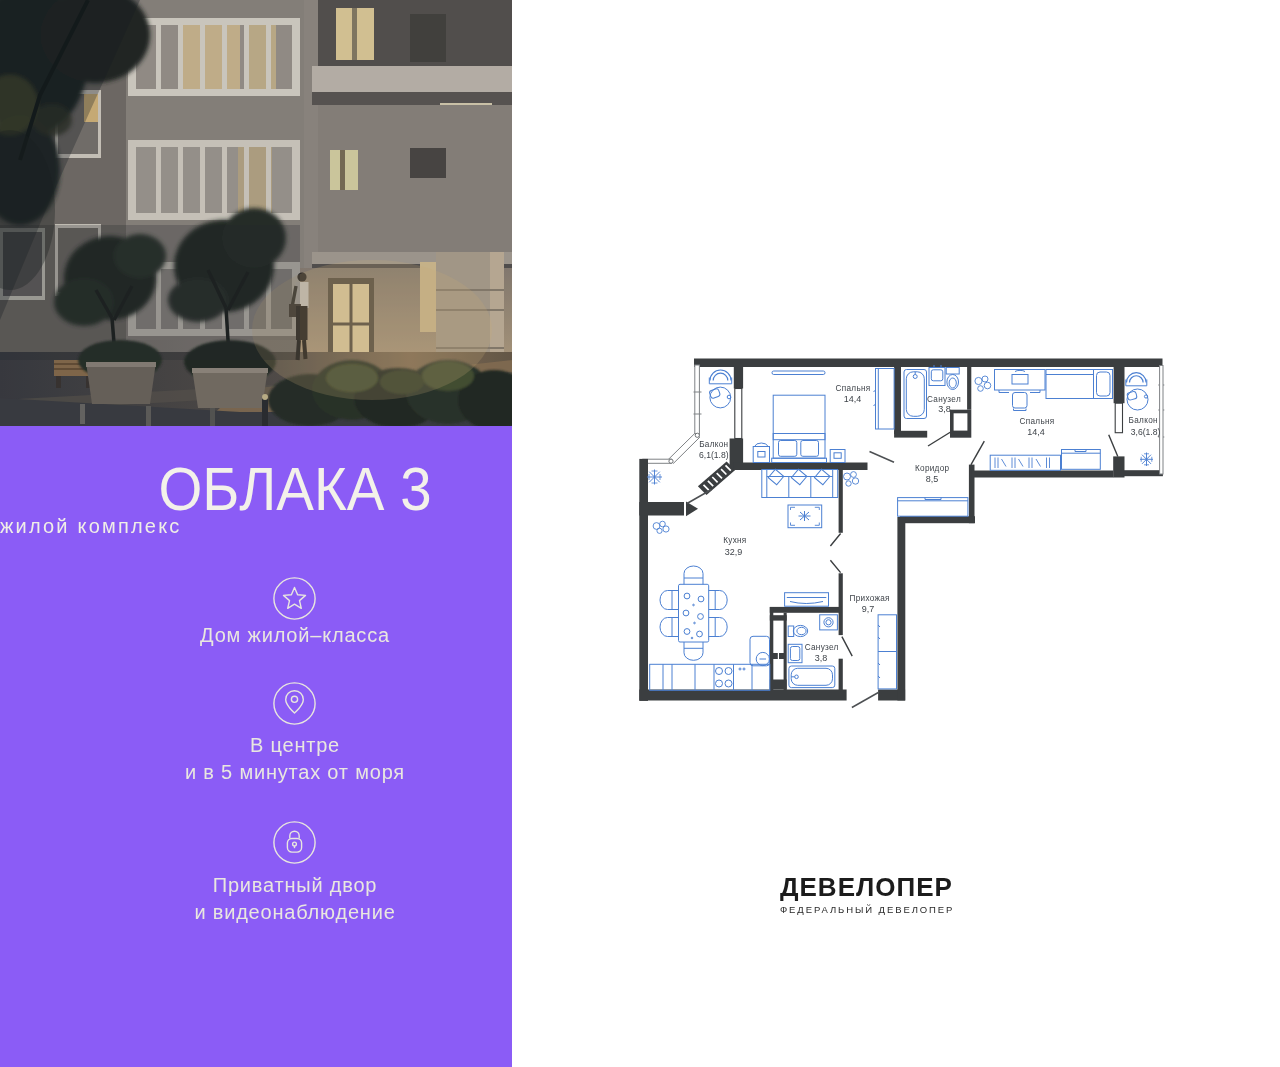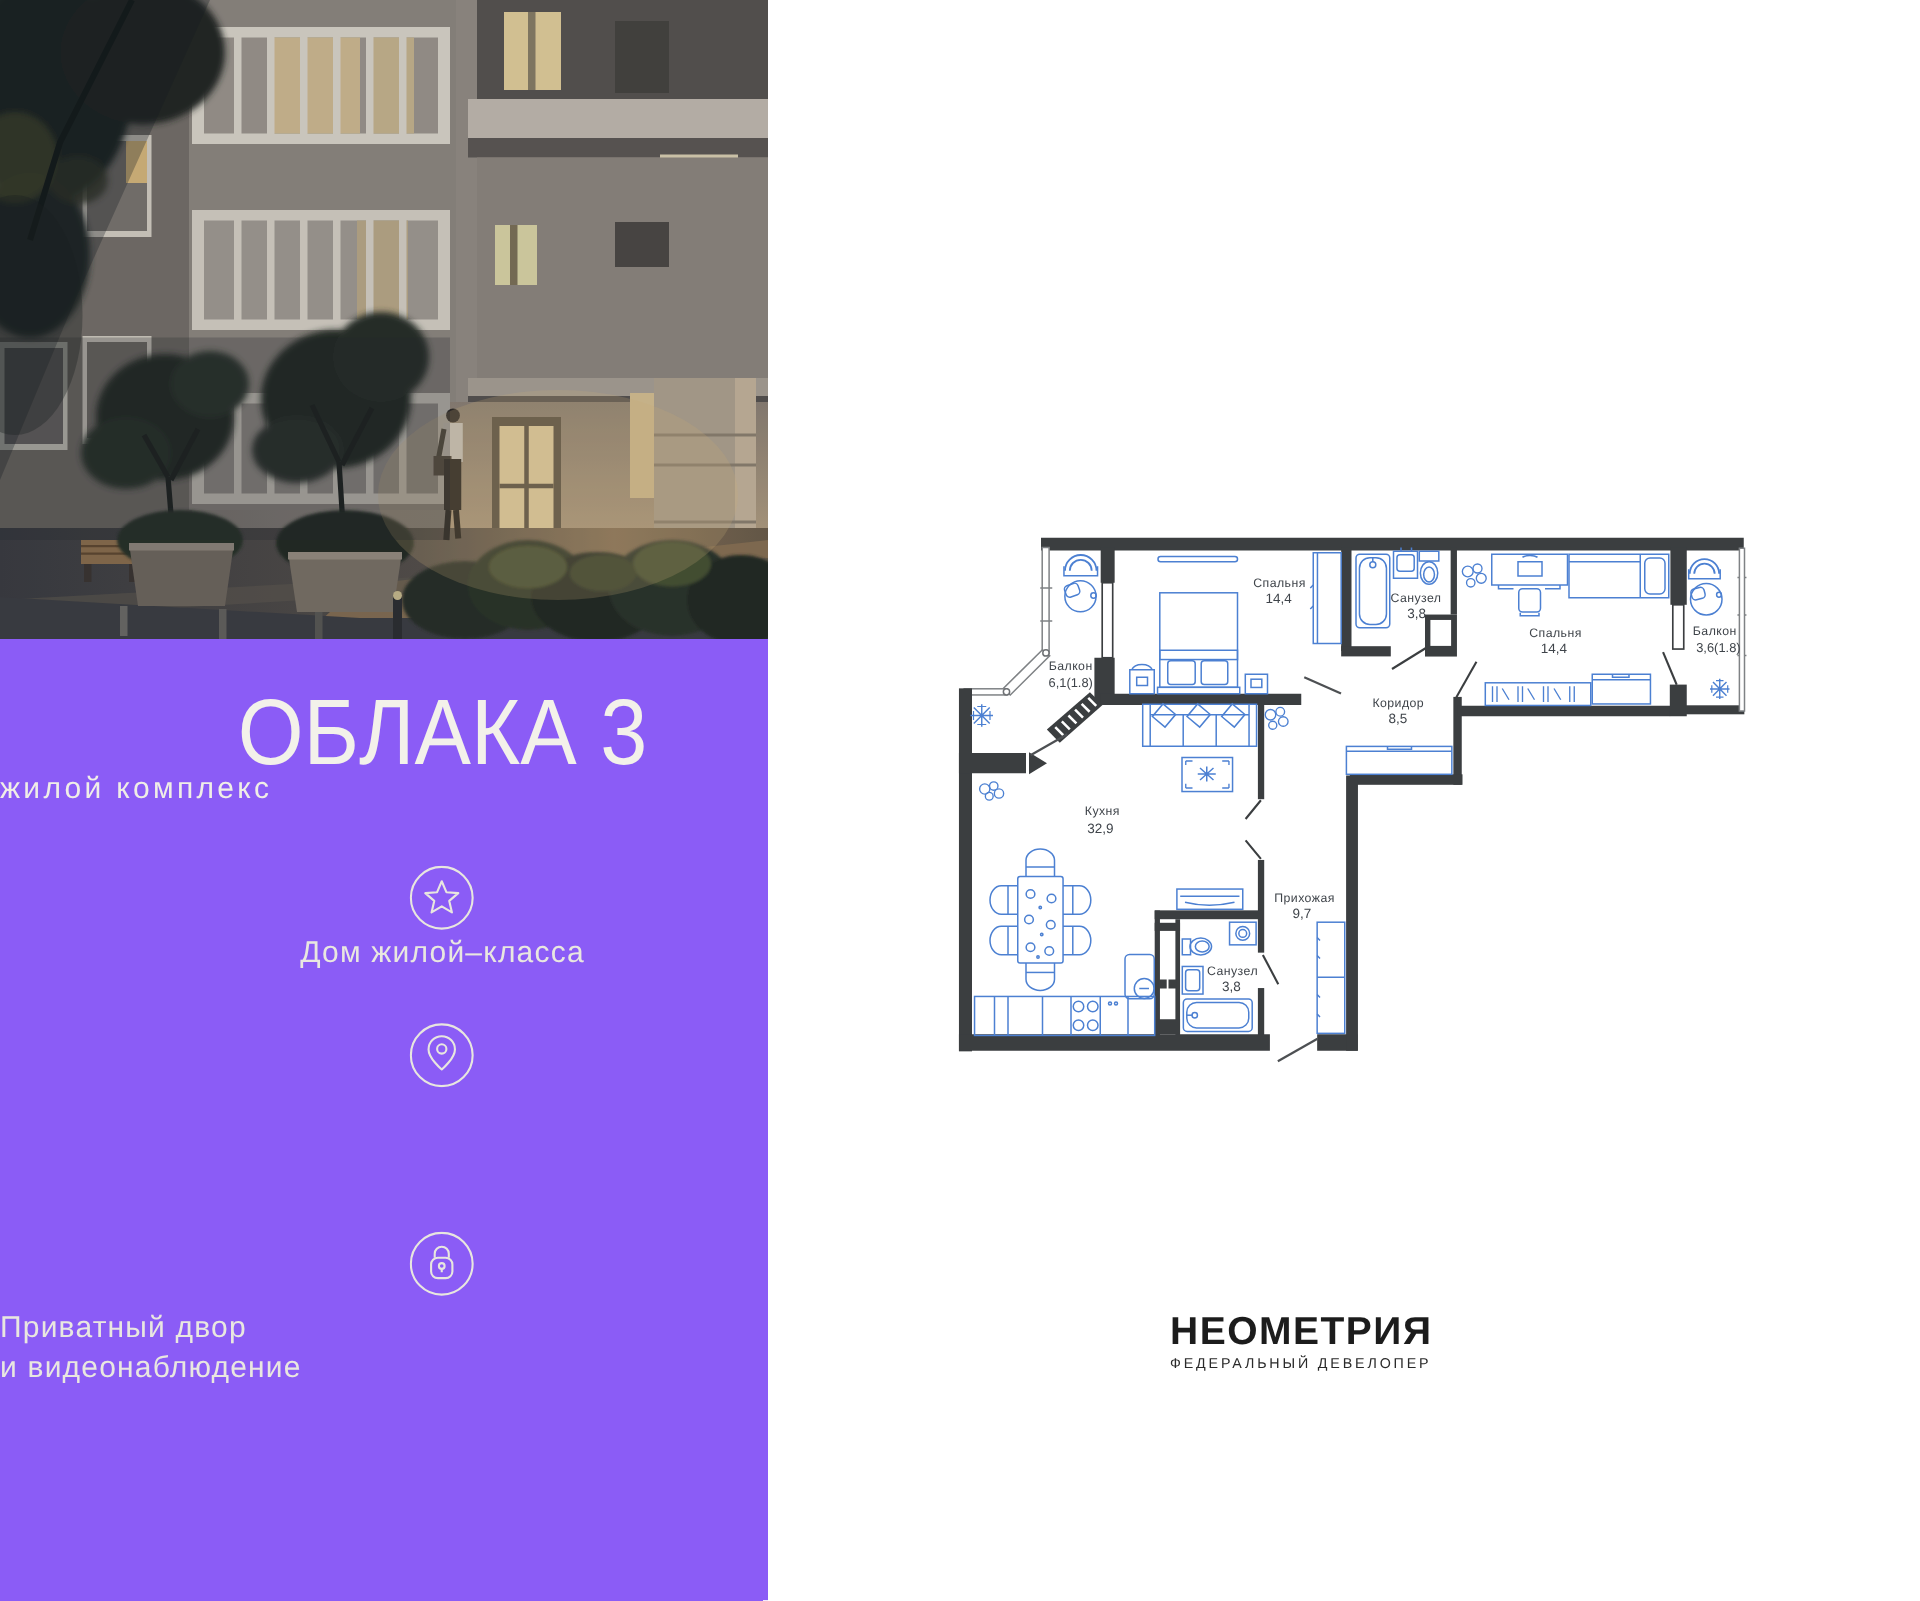--- a/index.html
+++ b/index.html
@@ -230,30 +230,31 @@
     </svg>
 
     <div style="position:absolute;left:0;top:198px;width:590px;text-align:center;font-size:20px;letter-spacing:0.8px;color:#e9e7e0;">Дом жилой–класса</div>
 
     <svg style="position:absolute;left:273px;top:256px;" width="43" height="43" viewBox="0 0 43 43" fill="none" stroke="#e8e6df" stroke-width="1.4">
       <circle cx="21.5" cy="21.5" r="20.6"></circle>
       <path d="M21.5 31 C21.5 31 12.7 23.5 12.7 17.6 C12.7 12.7 16.6 8.8 21.5 8.8 C26.4 8.8 30.3 12.7 30.3 17.6 C30.3 23.5 21.5 31 21.5 31 Z" stroke-linejoin="round"></path>
       <circle cx="21.5" cy="17.3" r="3.1"></circle>
     </svg>
 
+    <div style="position:absolute;left:0;top:306px;width:590px;text-align:center;font-size:20px;line-height:27px;letter-spacing:0.8px;color:#e9e7e0;">В центре<br>и в 5 минутах от моря</div>
 
     <svg style="position:absolute;left:273px;top:395px;" width="43" height="43" viewBox="0 0 43 43" fill="none" stroke="#e8e6df" stroke-width="1.4">
       <circle cx="21.5" cy="21.5" r="20.6"></circle>
       <path d="M16.8 17.5 L16.8 14.9 C16.8 12.3 18.9 10.2 21.5 10.2 C24.1 10.2 26.2 12.3 26.2 14.9 L26.2 17.5"></path>
       <rect x="14.4" y="17.5" width="14.2" height="13.6" rx="4.5"></rect>
       <circle cx="21.5" cy="23" r="1.9"></circle>
       <path d="M21.5 24.9 L21.5 27.2"></path>
     </svg>
 
-    <div style="position:absolute;left:0;top:446px;width:590px;text-align:left;font-size:20px;line-height:27px;letter-spacing:0.8px;color:#e9e7e0;">Приватный двор<br>и видеонаблюдение</div>
+    <div style="position:absolute;left:0;top:446px;width:590px;text-align:center;font-size:20px;line-height:27px;letter-spacing:0.8px;color:#e9e7e0;">Приватный двор<br>и видеонаблюдение</div>
   </div>
 
   <svg id="plansvg" viewBox="600 340 580 380" fill="none">
     <g stroke-linecap="butt">
 
     <rect x="648" y="465" width="190" height="225" fill="#ffffff"></rect>
 
     <rect x="694" y="358.5" width="468.5" height="8.5" fill="#3b3e40"></rect>
 
     <rect x="694.8" y="365" width="4.6" height="70.5" fill="#ffffff" stroke="#7f8285" stroke-width="1"></rect>
@@ -549,17 +550,17 @@
     <text x="869.7" y="601.4" font-size="8.2" letter-spacing="0.3">Прихожая</text>
     <text x="868" y="612" font-size="9">9,7</text>
 
     <text x="821.7" y="650.2" font-size="8.2" letter-spacing="0.3">Санузел</text>
     <text x="821" y="660.8" font-size="9">3,8</text>
     </g>
   </svg>
 
   <div id="logo">
 
-    <div style="font-size:26px;line-height:26px;font-weight:bold;color:#1c1c1c;letter-spacing:1px;white-space:nowrap;">НЕОМЕТРИЯ</div>
+    <div style="font-size:26px;line-height:26px;font-weight:bold;color:#1c1c1c;letter-spacing:1px;white-space:nowrap;">ДЕВЕЛОПЕР</div>
 
     <div style="font-size:9.5px;color:#2a2a2a;letter-spacing:1.9px;margin-top:3.5px;white-space:nowrap;">ФЕДЕРАЛЬНЫЙ ДЕВЕЛОПЕР</div>
   </div>
 </div>
 
 </body></html>

